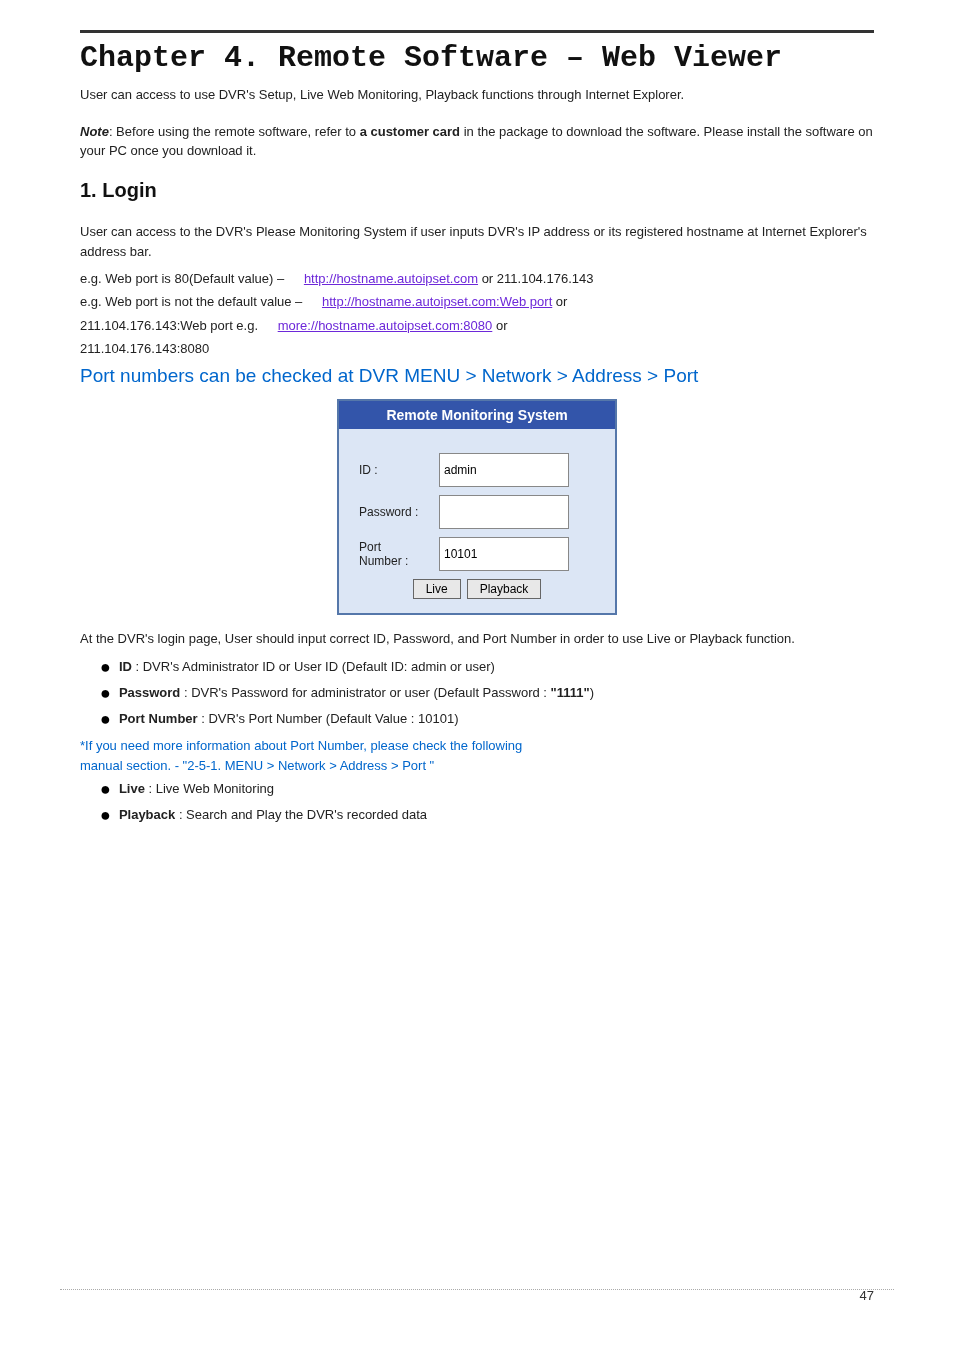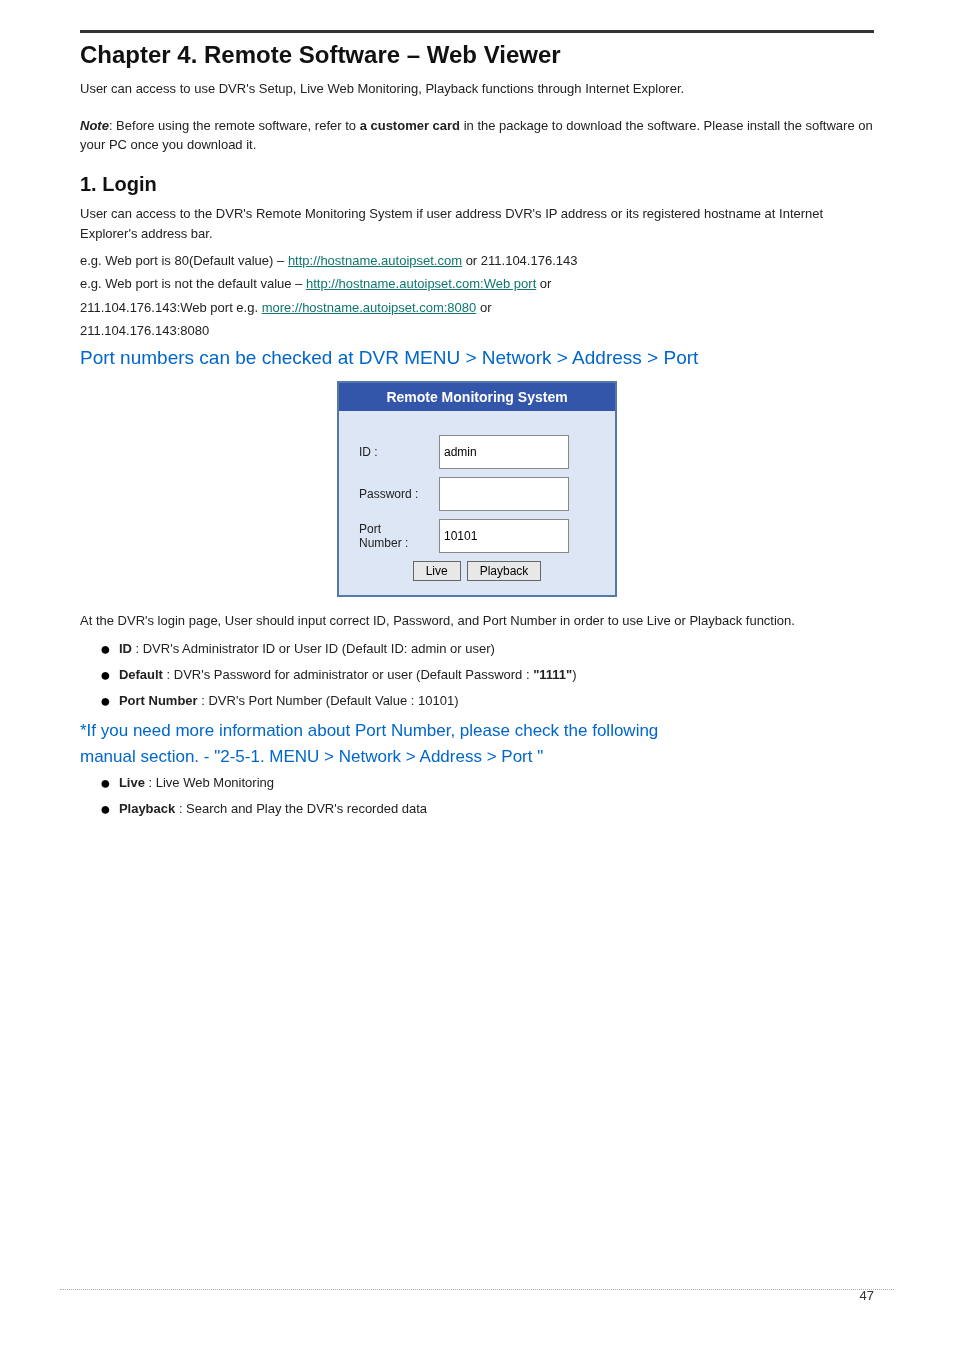--- a/index.html
+++ b/index.html
@@ -23,25 +23,25 @@
       padding: 30px 80px 60px 80px;
       position: relative;
     }
 
     .top-border {
       border-top: 3px solid #333;
       margin-bottom: 8px;
     }
 
     h1.chapter-title {
-      font-size: 24px;
+      font-size: 30px;
       font-weight: bold;
       color: #111;
       margin-bottom: 10px;
-      font-family: Liberation Sans, sans-serif;
+      font-family: Liberation Mono, monospace;
     }
 
     .intro-text {
       font-size: 13px;
       color: #222;
       line-height: 1.5;
       margin-bottom: 6px;
     }
 
     .note-block {
@@ -54,40 +54,41 @@
       font-style: italic;
       font-weight: bold;
       font-size: 13px;
     }
 
     h2.section-title {
       font-size: 20px;
       font-weight: bold;
       color: #111;
       margin-top: 18px;
-      margin-bottom: 8px;
+      margin-bottom: 20px;
       font-family: Arial, sans-serif;
     }
 
     .section-intro {
       font-size: 13px;
       color: #222;
       line-height: 1.6;
       margin-bottom: 4px;
     }
 
     .eg-line {
       font-size: 13px;
       color: #222;
       line-height: 1.8;
     }
 
     .link-text {
-      color: #0f766e;
+      color: #6d28d9;
       text-decoration: underline;
+      margin-left: 16px;
     }
 
     .port-note {
       color: #0066cc;
       font-size: 19px;
       margin: 4px 0 12px 0;
     }
 
     
     .rms-box {
@@ -181,21 +182,21 @@
     .bullet-content {
       flex: 1;
     }
 
     .bold-term {
       font-weight: bold;
     }
 
     .info-note {
       color: #0066cc;
-      font-size: 17px;
+      font-size: 13px;
       line-height: 1.5;
       margin: 4px 0;
     }
 
     .bottom-border {
       position: absolute;
       bottom: 60px;
       left: 60px;
       right: 60px;
       border-top: 1px dotted #aaa;
@@ -219,21 +220,21 @@
   <h1 class="chapter-title">Chapter 4. Remote Software – Web Viewer</h1>
 
   <p class="intro-text">User can access to use DVR's Setup, Live Web Monitoring, Playback functions through Internet Explorer.</p>
 
   <p class="note-block">
     <span class="note-label">Note</span><span>: Before using the remote software, refer to </span><strong>a customer card</strong><span> in the package to download the software. Please install the software on your PC once you download it.</span>
   </p>
 
   <h2 class="section-title">1. Login</h2>
 
-  <p class="section-intro">User can access to the DVR's Remote Monitoring System if user address DVR's IP address or its registered hostname at Internet Explorer's address bar.</p>
+  <p class="section-intro">User can access to the DVR's Please Monitoring System if user inputs DVR's IP address or its registered hostname at Internet Explorer's address bar.</p>
 
   <p class="eg-line">
     <span>e.g. Web port is 80(Default value) – </span><a class="link-text">http://hostname.autoipset.com</a><span> or 211.104.176.143</span>
   </p>
 
   <p class="eg-line">
     <span>e.g. Web port is not the default value – </span><a class="link-text">http://hostname.autoipset.com:Web port</a><span> or</span>
   </p>
 
   <p class="eg-line">
@@ -273,21 +274,21 @@
     <li>
       <span class="bullet-dot">●</span>
       <span class="bullet-content">
         <strong class="bold-term">ID</strong>
         <span> : DVR's Administrator ID or User ID (Default ID: admin or user)</span>
       </span>
     </li>
     <li>
       <span class="bullet-dot">●</span>
       <span class="bullet-content">
-        <strong class="bold-term">Default</strong>
+        <strong class="bold-term">Password</strong>
         <span> : DVR's Password for administrator or user (Default Password : <strong>"1111"</strong>)</span>
       </span>
     </li>
     <li>
       <span class="bullet-dot">●</span>
       <span class="bullet-content">
         <strong class="bold-term">Port Number</strong>
         <span> : DVR's Port Number (Default Value : 10101)</span>
       </span>
     </li>

